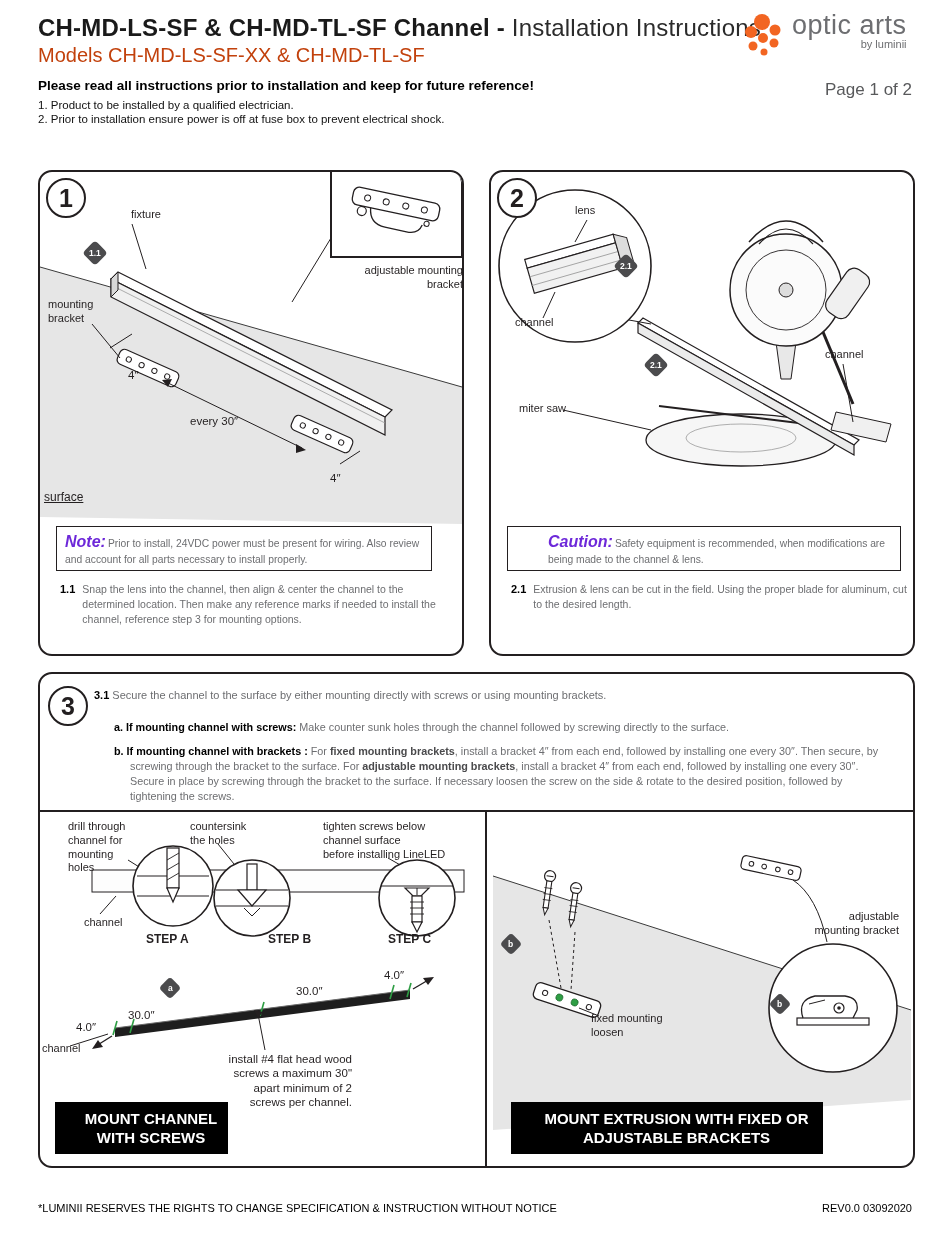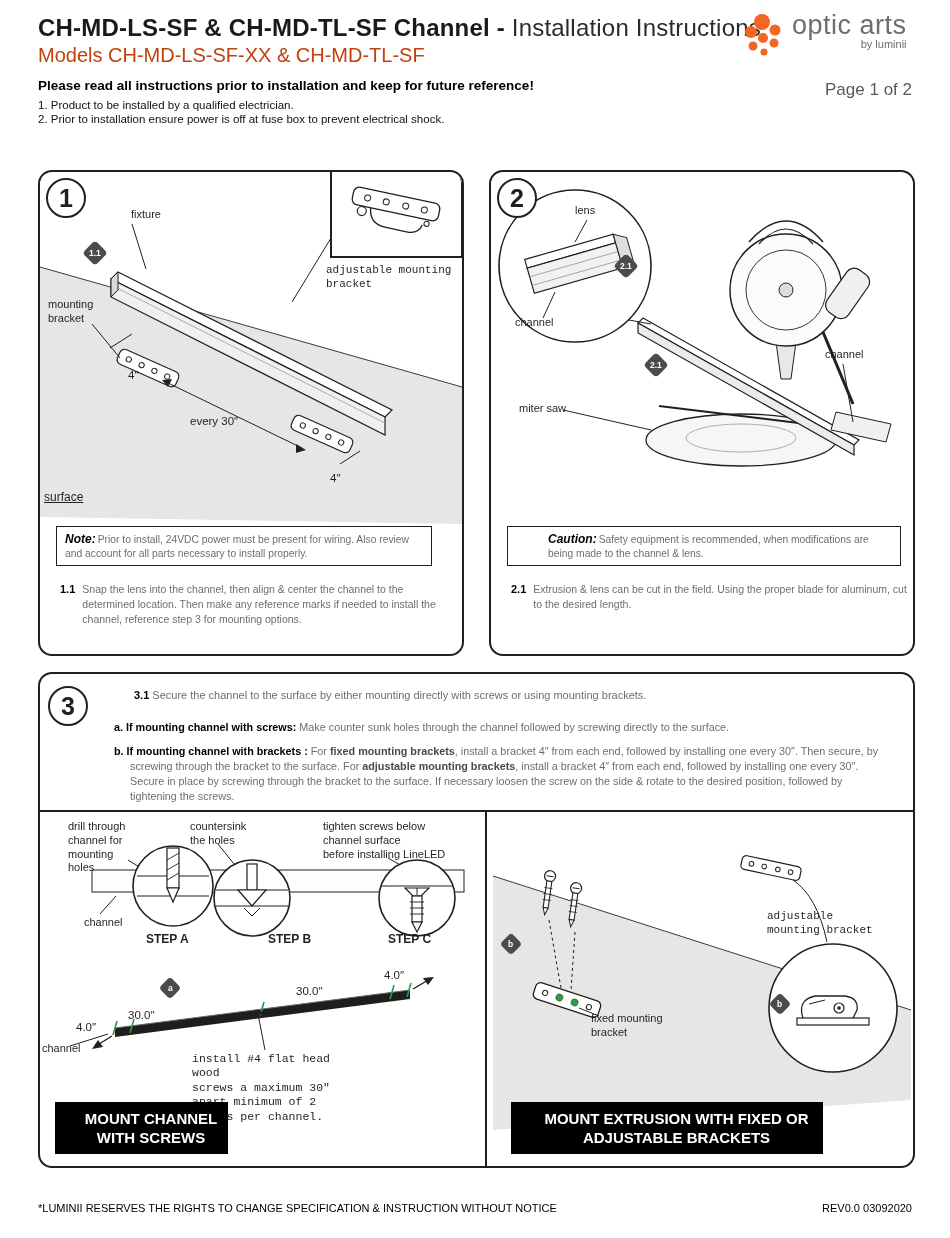--- a/index.html
+++ b/index.html
@@ -28,37 +28,37 @@
   .num-circle { position:absolute; width:40px; height:40px; border:2.4px solid #231f20; border-radius:50%;
     display:flex; align-items:center; justify-content:center; font-size:25px; font-weight:bold; background:#fff; z-index:7; }
 
   .marker { position:absolute; width:18px; height:18px; background:#4b4b4d; border-radius:4px; transform:rotate(45deg);
     display:flex; align-items:center; justify-content:center; z-index:6; }
   .marker > span { transform:rotate(-45deg); color:#fff; font-weight:bold; font-size:8.5px; }
   .marker.sm { width:16px; height:16px; }
 
   svg.diagram { position:absolute; left:0; top:0; z-index:1; }
   .lbl { position:absolute; font-size:11px; line-height:1.25; color:#231f20; white-space:pre-line; z-index:4; }
-  .lbl.c { text-align:left;font-family:Liberation Mono, monospace; }
+  .lbl.c { text-align:right; }
   .lbl.dim { font-size:11.5px; }
   .lbl.surface { font-size:12px; text-decoration:underline; }
   .lbl.stepname { font-size:12px; font-weight:bold; }
 
   .inset-box { position:absolute; left:290px; top:-2px; width:133px; height:88px; border:2px solid #231f20;
     border-top-right-radius:12px; background:#fff; z-index:5; }
 
   .note-box { position:absolute; border:1.4px solid #231f20; padding:4px 8px; font-size:10.3px; line-height:1.35;
     color:#6d6e71; background:#fff; z-index:5; }
-  .note-box .nt { font-weight:bold; font-style:italic; color:#000000; font-size:12px; margin-right:2px; }
+  .note-box .nt { font-weight:bold; font-style:italic; color:#6d28d9; font-size:16px; margin-right:2px; }
 
   .instr-step { position:absolute; display:flex; gap:7px; font-size:10.5px; line-height:1.42; color:#6d6e71; z-index:5; }
   .instr-step .no { font-weight:bold; color:#000; font-size:11px; flex:0 0 auto; }
 
   
-  .p3-intro { position:absolute; left:54px; top:14px; width:800px; font-size:11px; color:#6d6e71; line-height:1.4;margin-left:40px; }
+  .p3-intro { position:absolute; left:54px; top:14px; width:800px; font-size:11px; color:#6d6e71; line-height:1.4; }
   .p3-intro .no, .p3-lead { font-weight:bold; color:#000; }
   .p3-a { position:absolute; left:74px; top:46px; width:780px; font-size:10.8px; color:#6d6e71; line-height:1.35; }
   .p3-b { position:absolute; left:74px; top:70px; width:778px; font-size:10.8px; color:#6d6e71; line-height:1.38;
     text-indent:-16px; padding-left:16px; }
   .p3-b .bseg { font-weight:bold; color:#4a4a4c; }
 
   .p3-zone { position:absolute; left:0; top:136px; width:873px; height:356px; border-top:2px solid #231f20; display:flex; z-index:2; }
   .p3-left { position:relative; width:447px; height:100%; border-right:2px solid #231f20; }
   .p3-right { position:relative; flex:1; height:100%; }
 
@@ -397,21 +397,21 @@
           <path d="M316,206 q-6,-18 12,-22 l30,0 q14,2 12,14 l-4,8" fill="none" stroke="#231f20" stroke-width="1.3"></path>
           <circle cx="352" cy="196" r="5" fill="none" stroke="#231f20" stroke-width="1.2"></circle>
           <circle cx="352" cy="196" r="1.8" fill="#231f20"></circle>
           <line x1="322" y1="192" x2="338" y2="188" stroke="#231f20" stroke-width="1"></line>
         </svg>
 
         <div class="marker sm" style="left:16px; top:124px;">
           <span>b</span>
         </div>
         <div class="lbl" style="left:104px; top:200px;">fixed mounting
-bracket</div>
+loosen</div>
         <div class="lbl c" style="left:280px; top:98px; width:132px;">adjustable
 mounting bracket</div>
         <div class="marker sm" style="left:285px; top:184px;">
           <span>b</span>
         </div>
 
         <div class="black-box" style="left:24px; top:290px; width:312px; height:52px;">MOUNT EXTRUSION WITH FIXED OR
 ADJUSTABLE BRACKETS</div>
       </div>
     </div>

